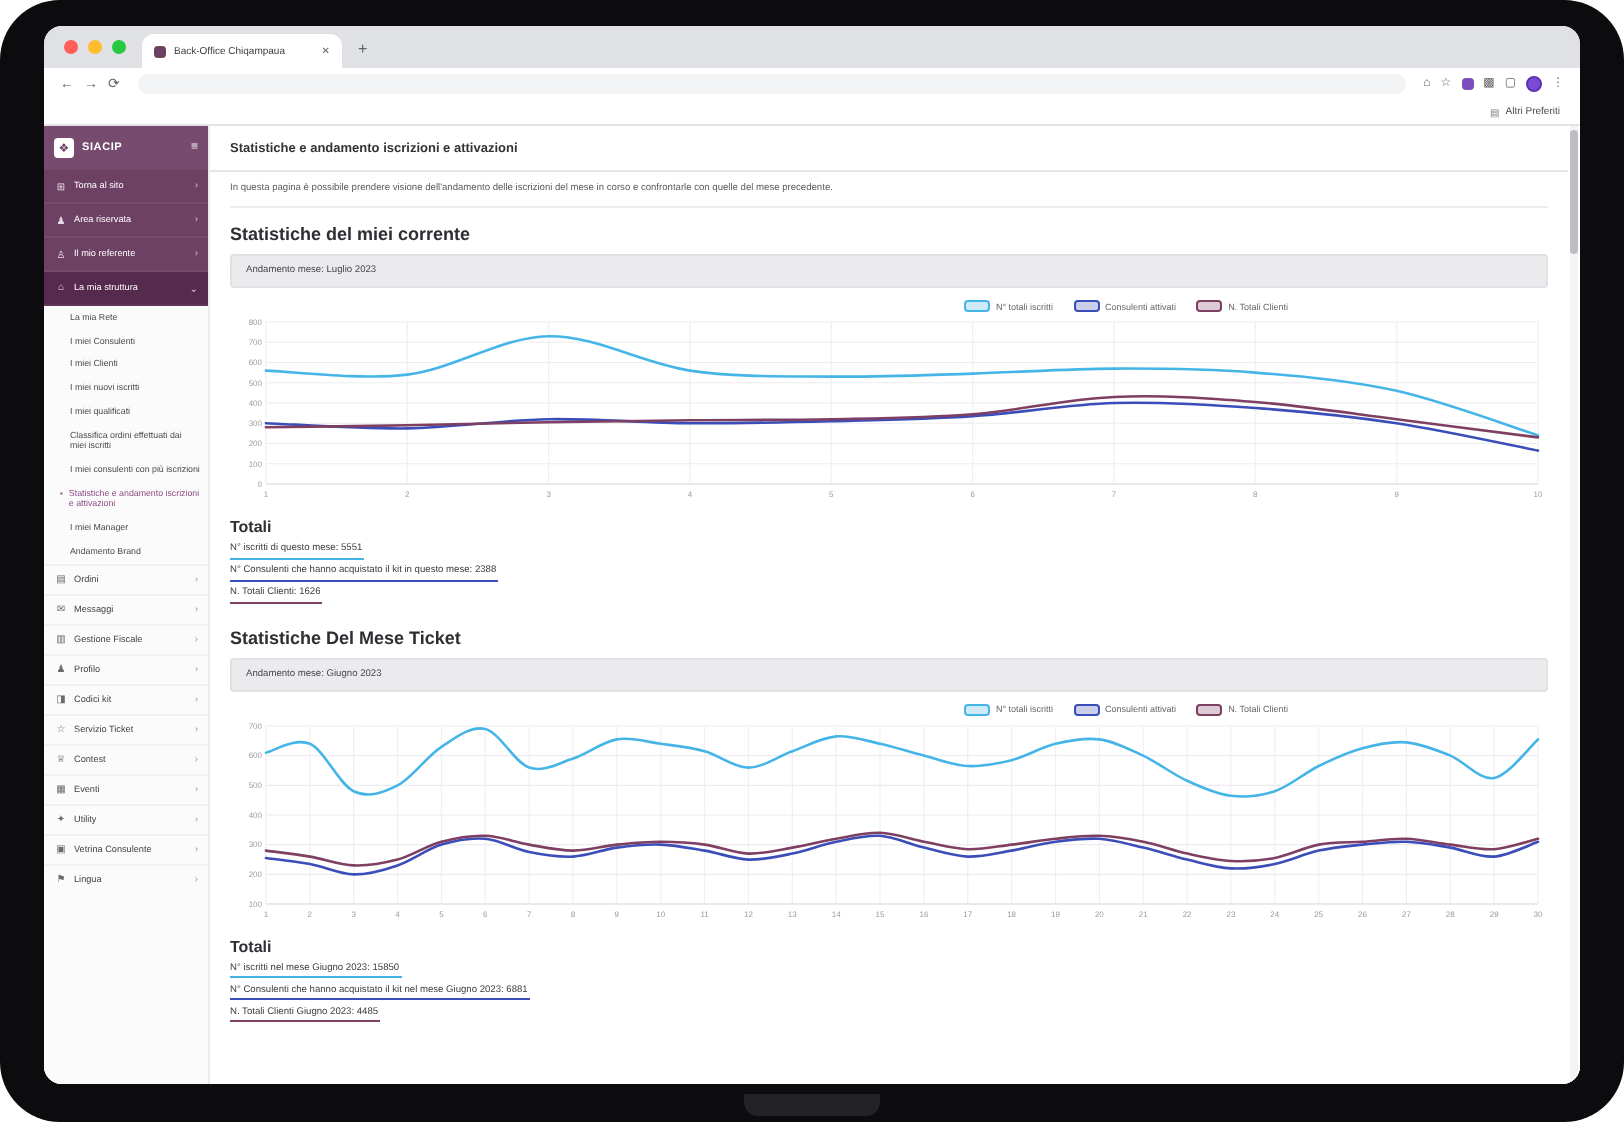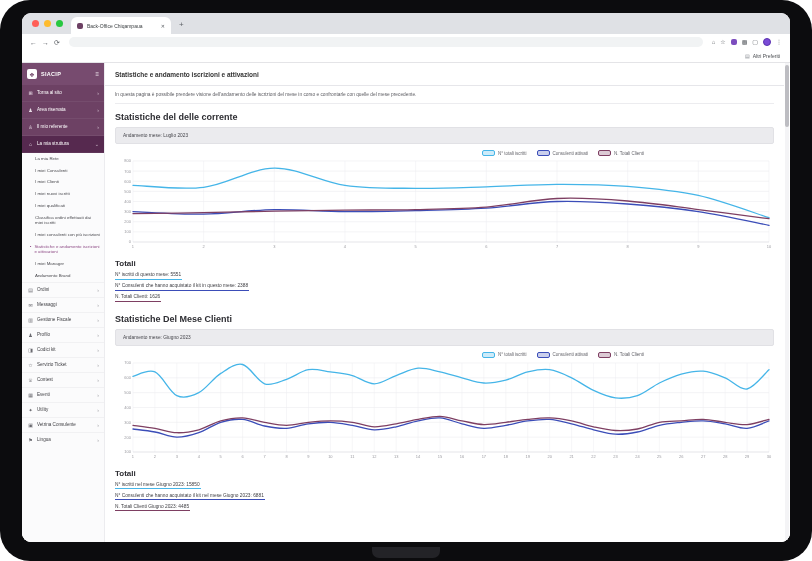--- a/index.html
+++ b/index.html
@@ -244,21 +244,21 @@
           </nav>
       </aside>
 
       <main class="content">
         <div class="page-header">
           <h1 class="page-title">Statistiche e andamento iscrizioni e attivazioni</h1>
         </div>
         <p class="desc">In questa pagina è possibile prendere visione dell'andamento delle iscrizioni del mese in corso e confrontarle con quelle del mese precedente.</p>
 
         <section>
-          <h2 class="section-heading">Statistiche del delle corrente</h2>
+          <h2 class="section-heading">Statistiche del miei corrente</h2>
           <div class="period-bar">Andamento mese: Luglio 2023</div>
           <div class="legend" id="legend-0">
               <span class="legend-item">
                 <span class="legend-swatch" style="border-color:#45b5e8;background:#45b5e845"></span>
                 <span class="legend-label">N° totali iscritti</span>
               </span>
               <span class="legend-item">
                 <span class="legend-swatch" style="border-color:#3b4db8;background:#3b4db845"></span>
                 <span class="legend-label">Consulenti attivati</span>
               </span>
@@ -312,21 +312,21 @@
             </svg>
           <h3 class="totals-heading">Totali</h3>
           <div class="totals" id="totals-0">
               <div class="total-line" style="border-bottom-color: rgb(69, 181, 232);">N° iscritti di questo mese: 5551</div>
               <div class="total-line" style="border-bottom-color: rgb(59, 77, 184);">N° Consulenti che hanno acquistato il kit in questo mese: 2388</div>
               <div class="total-line" style="border-bottom-color: rgb(126, 63, 98);">N. Totali Clienti: 1626</div>
             </div>
         </section>
 
         <section class="section2">
-          <h2 class="section-heading">Statistiche Del Mese Clienti</h2>
+          <h2 class="section-heading">Statistiche Del Mese Ticket</h2>
           <div class="period-bar">Andamento mese: Giugno 2023</div>
           <div class="legend" id="legend-1">
               <span class="legend-item">
                 <span class="legend-swatch" style="border-color:#45b5e8;background:#45b5e845"></span>
                 <span class="legend-label">N° totali iscritti</span>
               </span>
               <span class="legend-item">
                 <span class="legend-swatch" style="border-color:#3b4db8;background:#3b4db845"></span>
                 <span class="legend-label">Consulenti attivati</span>
               </span>

